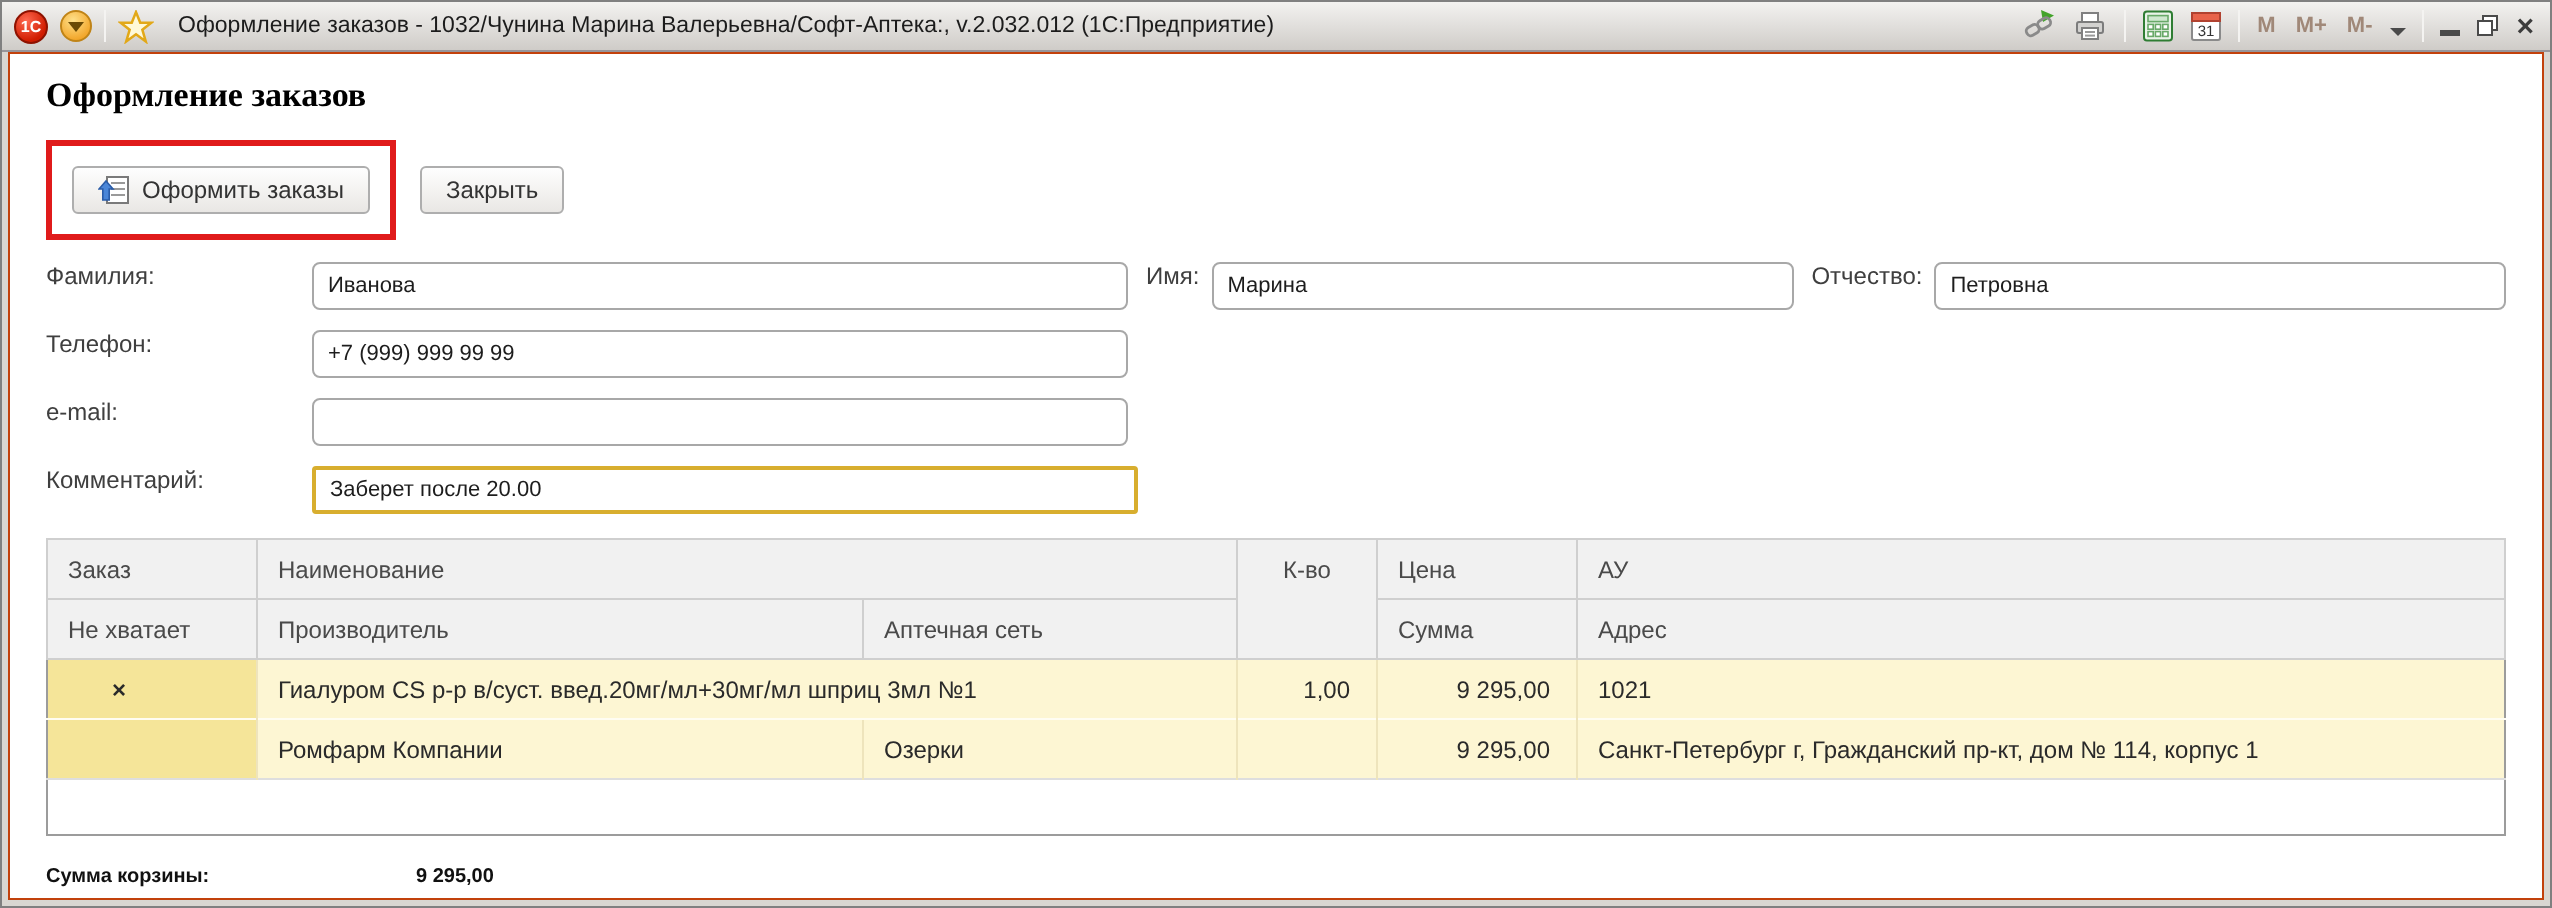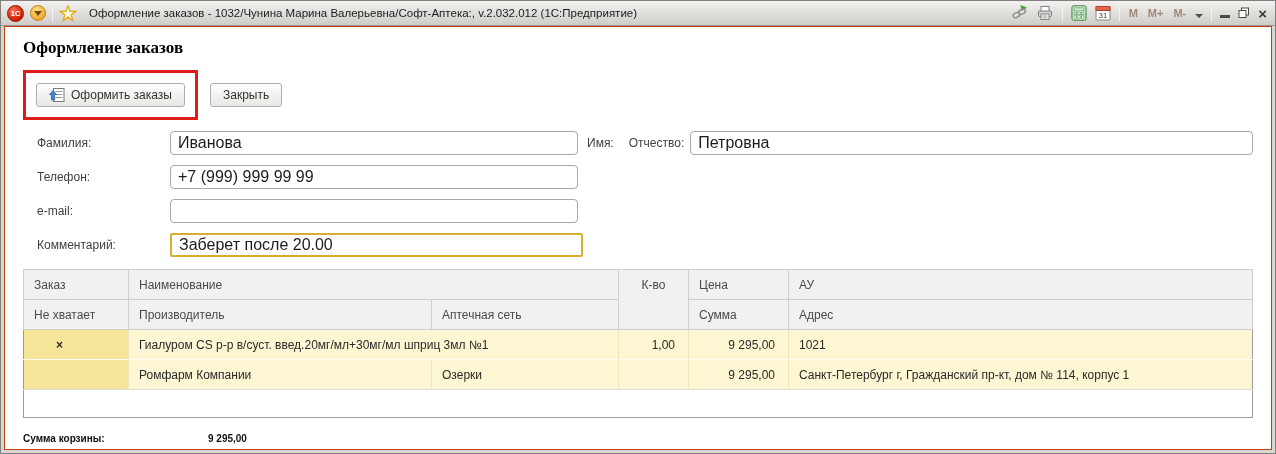--- a/index.html
+++ b/index.html
@@ -58,26 +58,26 @@
     font-family: "Liberation Sans", sans-serif;
     font-size: 12px; color: #333;
     background: linear-gradient(#fefefe, #e9e7e4);
     border: 1px solid #aeaeae; border-radius: 3px;
     height: 24px; padding: 0 12px;
     display: inline-flex; align-items: center; gap: 6px;
     cursor: pointer;
   }
   .annotation-box { border: 3px solid #e01b1b; padding: 10px; display: inline-flex; margin-right: 12px; }
   
-  .frow { display: flex; align-items: center; margin-bottom: 10px; height: 24px; margin-left: 14px; }
+  .frow { display: flex; align-items: flex-start; margin-bottom: 10px; height: 24px; }
   .flabel { color: #3f3f3f; }
   .lbl-main { width: 133px; flex: none; }
   .tinput {
     font-family: "Liberation Sans", sans-serif;
-    font-size: 16px; color: #1d1d1d;
+    font-size: 11px; color: #1d1d1d;
     height: 24px; padding: 2px 7px;
     border: 1px solid #a8a8a8; border-radius: 4px;
     background: #fff; outline: none;
   }
   .in-main { width: 408px; flex: none; }
   .in-name { width: 291px; flex: none; }
   .in-mid { flex: 1; }
   .lbl-inline { margin-left: 9px; margin-right: 6px; flex: none; color: #3f3f3f; }
   .in-comment { width: 413px; border: 2px solid #d8ae2e; border-radius: 2px; flex: none; }
   
@@ -197,20 +197,21 @@
       </span>
       <button class="btn">
         <span>Закрыть</span>
       </button>
     </div>
 
     <div class="frow">
       <span class="flabel lbl-main">Фамилия:</span>
       <input class="tinput in-main" type="text" value="Иванова" style="">
       <span class="flabel lbl-inline">Имя:</span>
+      <input class="tinput in-name" type="text" value="Марина" style="">
       <span class="flabel lbl-inline">Отчество:</span>
       <input class="tinput in-mid" type="text" value="Петровна" style="">
     </div>
 
     <div class="frow">
       <span class="flabel lbl-main">Телефон:</span>
       <input class="tinput in-main" type="text" value="+7 (999) 999 99 99" style="">
     </div>
 
     <div class="frow">

